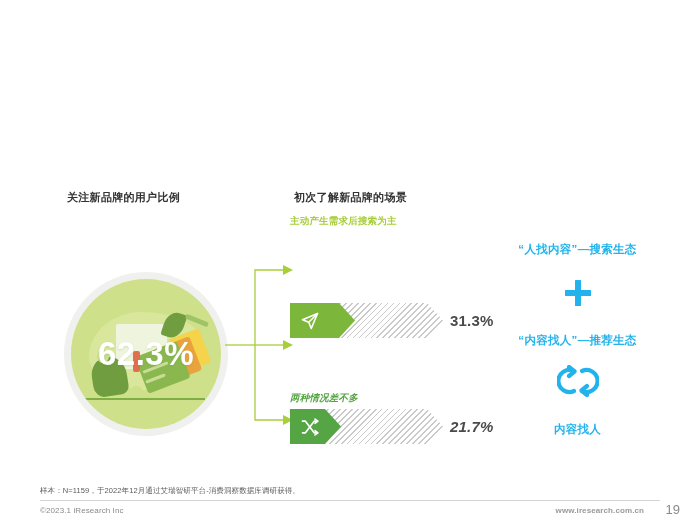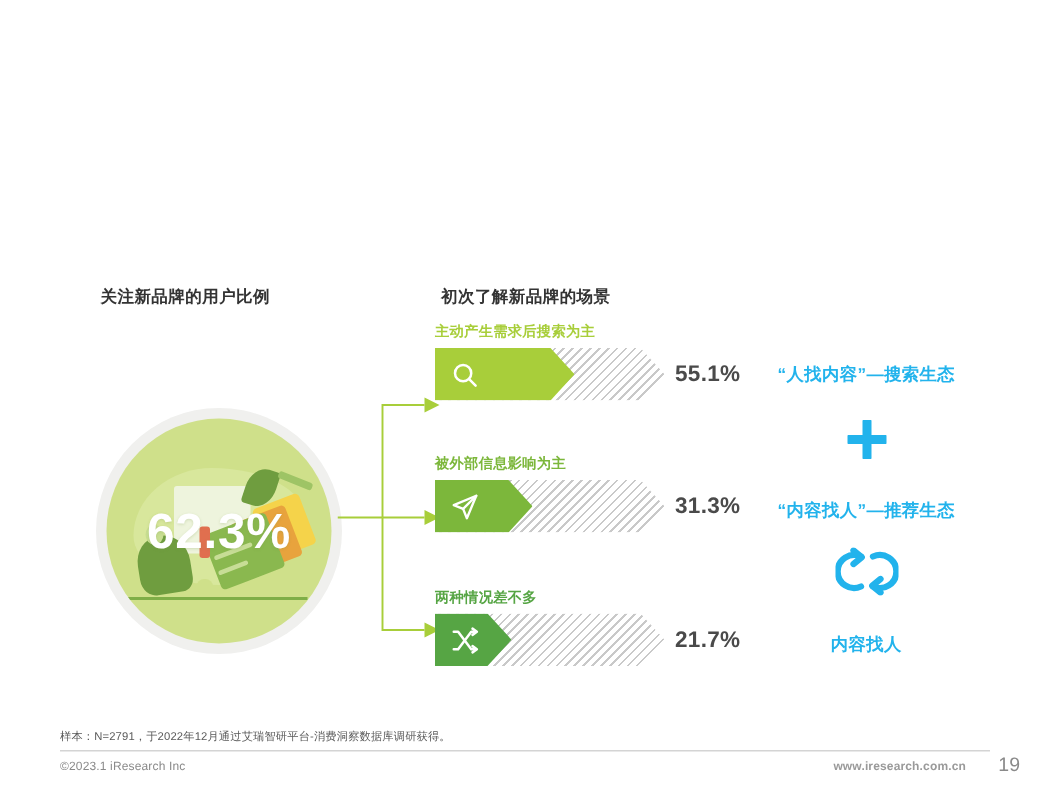--- a/index.html
+++ b/index.html
@@ -299,21 +299,21 @@
     height: 210px;
     pointer-events: none;
   }
 
   
   .bars { position: absolute; left: 290px; top: 215px; width: 200px; }
 
   .bar-block { position: absolute; left: 0; width: 200px; }
   .bar-block.b0 { top: 0px; }
   .bar-block.b1 { top: 88px; }
-  .bar-block.b2 { top: 177px; }
+  .bar-block.b2 { top: 177px; font-style: italic; }
 
   .bar-label {
     font-size: 9.5px;
     font-weight: bold;
     letter-spacing: 0.2px;
     margin-bottom: 4px;
     white-space: nowrap;
   }
 
   .bar-row {
@@ -478,34 +478,23 @@
         <polygon points="58,100 68,105 58,110"></polygon>
         <polygon points="58,175 68,180 58,185"></polygon>
       </g>
     </svg>
   </div>
 
   <div class="bars">
 
     <div class="bar-block b0">
       <div class="bar-label" style="color:#A8CE3A">主动产生需求后搜索为主</div>
-      <div class="bar-row">
-        <div class="bar-track"></div>
-        <div class="bar-fill" style="width:93px;background:#A8CE3A">
-          <svg class="bar-icon" viewBox="0 0 24 24" fill="none" stroke="#ffffff" stroke-width="2" stroke-linecap="round">
-            <circle cx="10.5" cy="10.5" r="6.5"></circle>
-            <line x1="15.5" y1="15.5" x2="20.5" y2="20.5"></line>
-          </svg>
-        </div>
-        <div class="bar-value">55.1%</div>
-      </div>
     </div>
 
     <div class="bar-block b1">
-      <div class="bar-label" style="color:#7CB73B">被外部信息影响为主</div>
       <div class="bar-row">
         <div class="bar-track"></div>
         <div class="bar-fill" style="width:65px;background:#7CB73B">
           <svg class="bar-icon" viewBox="0 0 24 24" fill="none" stroke="#ffffff" stroke-width="1.9" stroke-linejoin="round">
             <path d="M21 3 L3 10.5 L10.5 13.5 L13.5 21 Z"></path>
             <line x1="10.5" y1="13.5" x2="21" y2="3" stroke-linecap="round"></line>
           </svg>
         </div>
         <div class="bar-value">31.3%</div>
       </div>
@@ -546,19 +535,19 @@
         <path d="M17 6 A11 11 0 1 0 17 26"></path>
         <path d="M25 26 A11 11 0 1 0 25 6"></path>
         <polyline points="12,2 17.5,6.5 12,11" stroke-linejoin="round"></polyline>
         <polyline points="30,21 24.5,25.5 30,30" stroke-linejoin="round"></polyline>
       </svg>
     </div>
 
     <div class="eco-text e2">内容找人</div>
   </div>
 
-  <div class="foot-note">样本：N=2791，于2022年12月通过艾瑞智研平台-消费洞察数据库调研获得。</div>
+  <div class="foot-note">样本：N=1159，于2022年12月通过艾瑞智研平台-消费洞察数据库调研获得。</div>
   <div class="foot-rule"></div>
   <div class="foot-copy">©2023.1 iResearch Inc</div>
   <div class="foot-url">www.iresearch.com.cn</div>
   <div class="foot-page">19</div>
 
 </div>
 
 </body></html>

